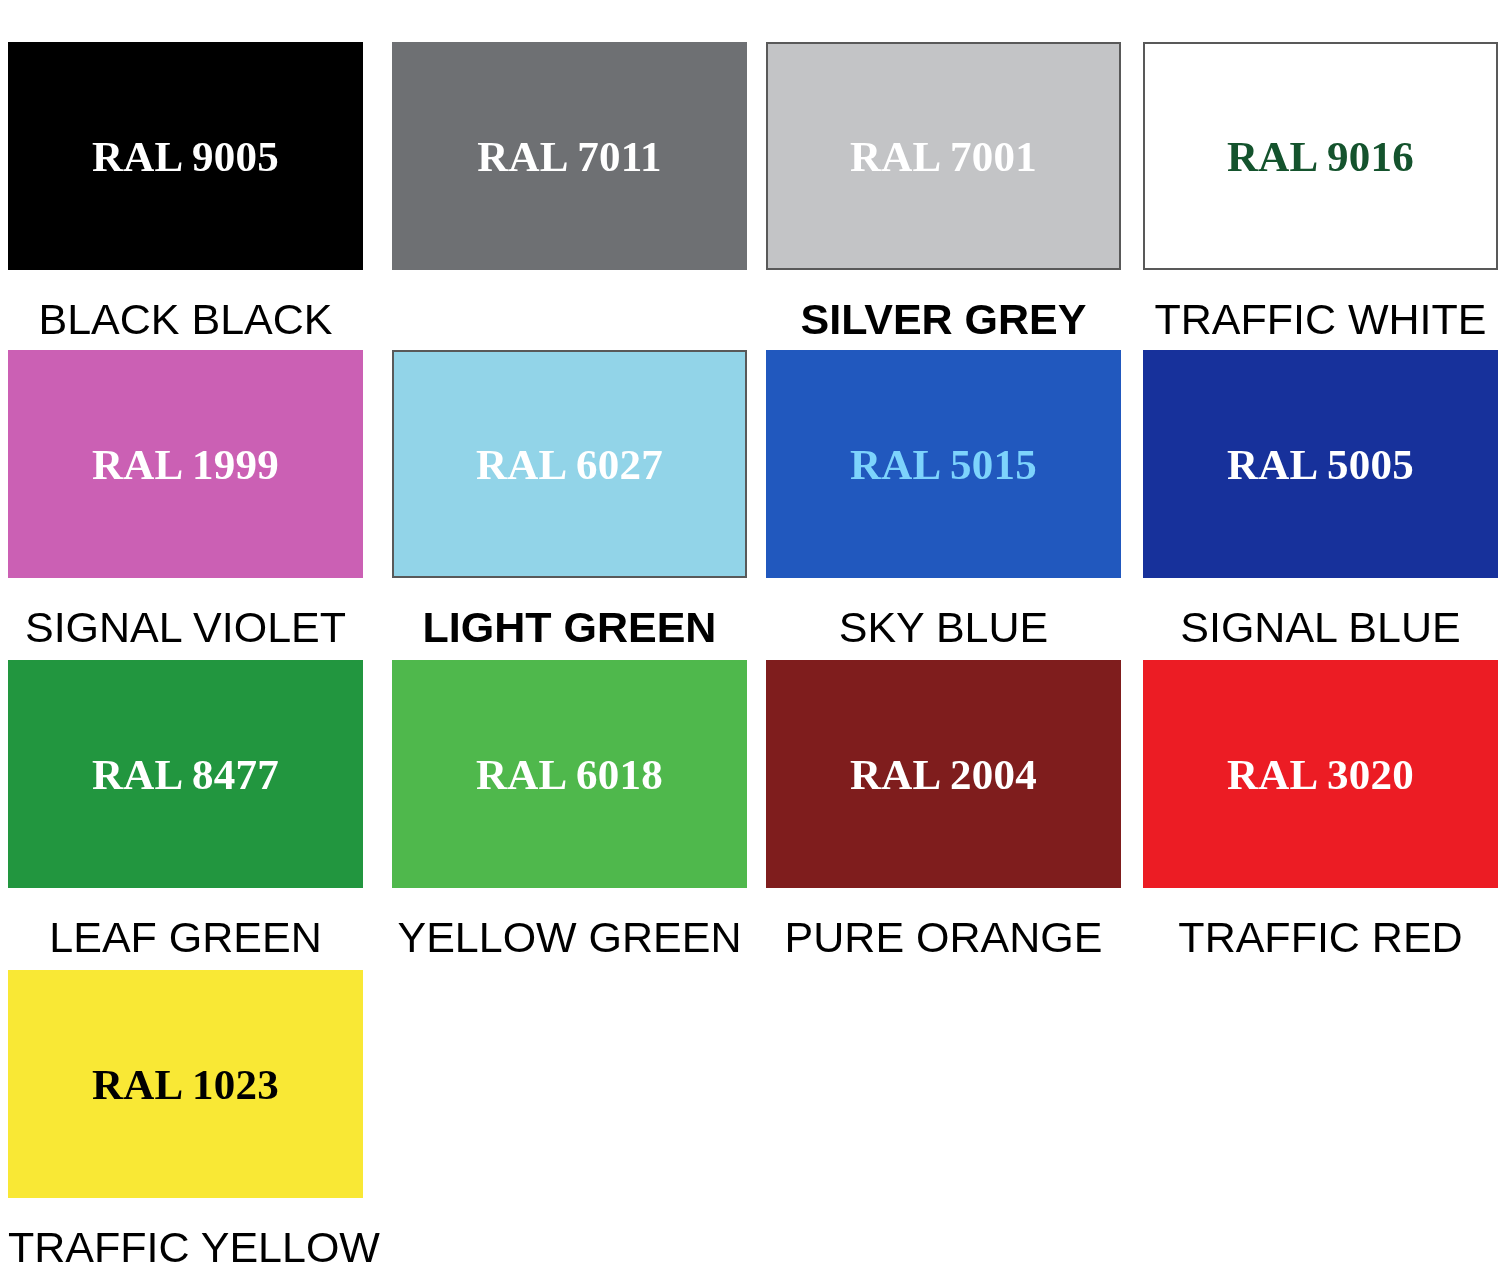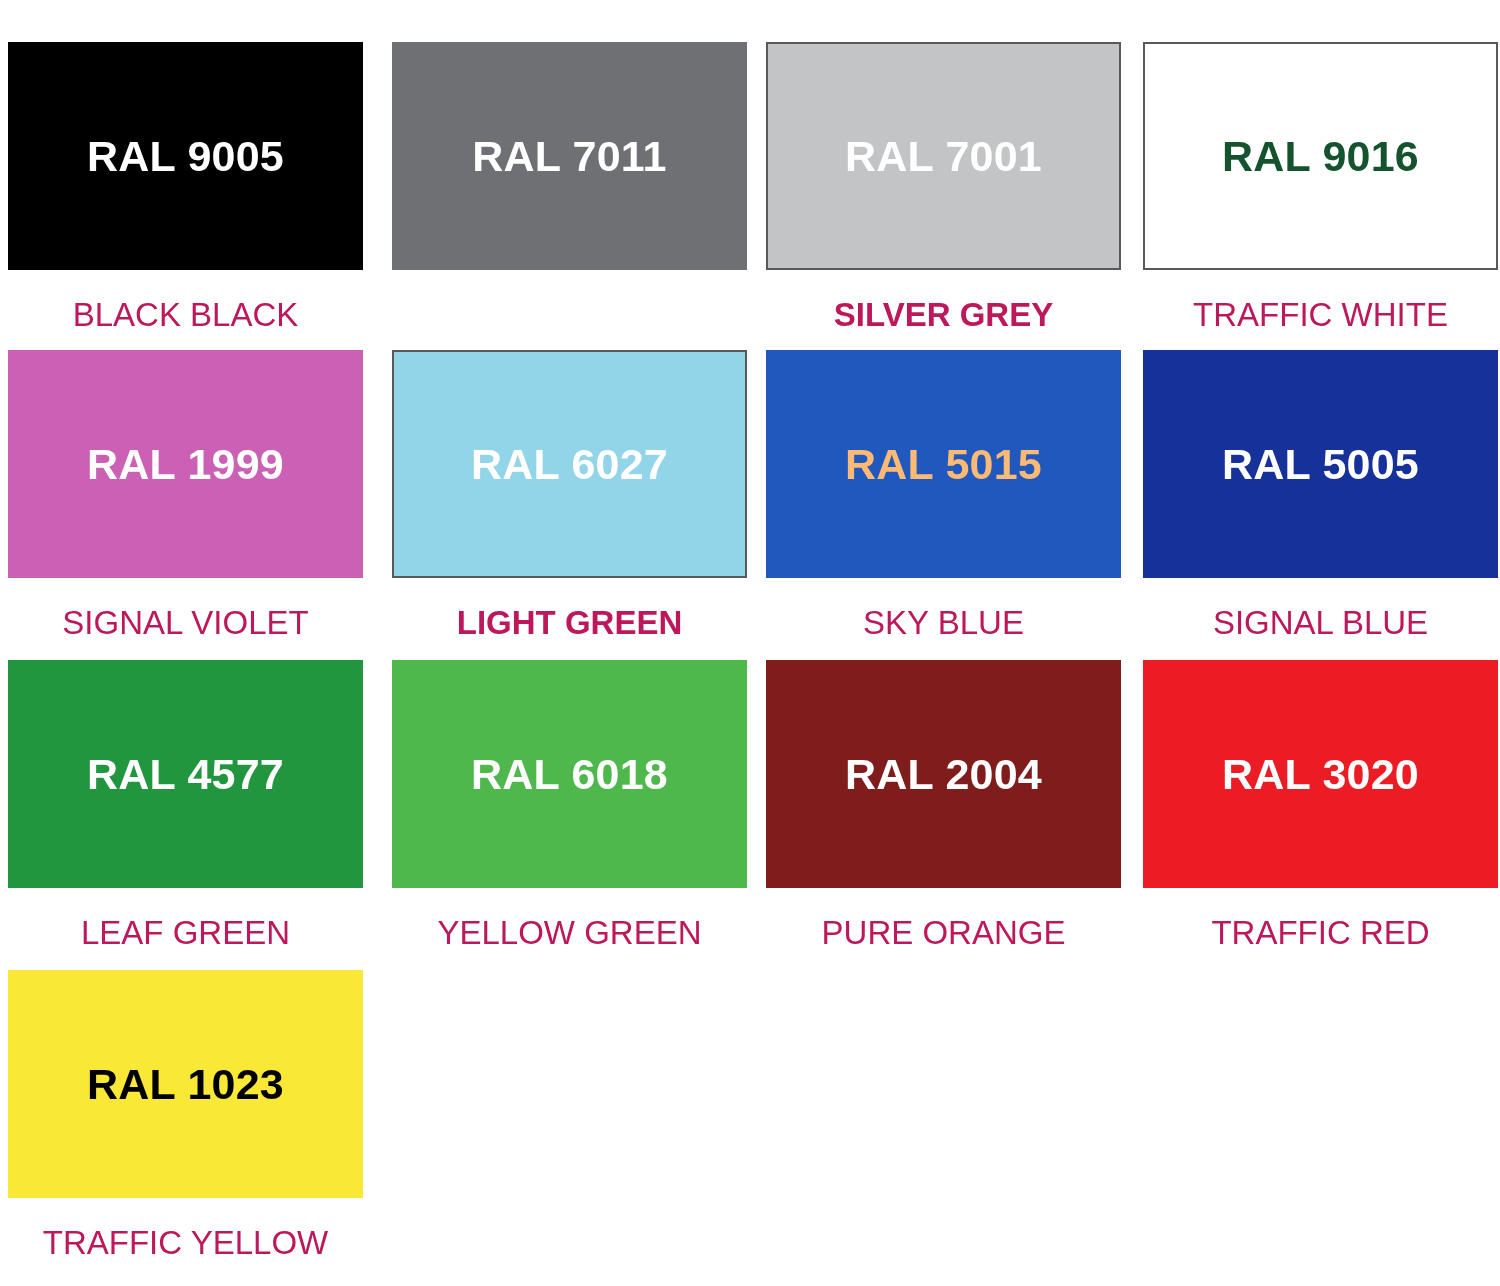--- a/index.html
+++ b/index.html
@@ -28,34 +28,35 @@
   }
 
   .swatch {
     position: relative;
     width: 100%;
     height: 228px;
     box-sizing: border-box;
     display: flex;
     align-items: center;
     justify-content: center;
+    font-family: Liberation Serif, serif;
   }
 
   .swatch-code {
     font-size: 43px;
     font-weight: bold;
     letter-spacing: 0.2px;
     line-height: 1;
     white-space: nowrap;
   }
 
   .swatch-name {
     text-align: center;
-    font-size: 33px;
-    color: #be185d;
+    font-size: 43px;
+    color: #000000;
     line-height: 1;
     white-space: nowrap;
     margin-top: 28px;
   }
 
   .swatch-name.bold {
     font-weight: bold;
   }
 
   
@@ -108,33 +109,33 @@
       <div class="swatch-name">SIGNAL VIOLET</div>
     </div>
     <div class="swatch-cell col-1 row-1">
       <div class="swatch bordered" style="background: rgb(146, 212, 232);">
         <div class="swatch-code" style="color: rgb(255, 255, 255);">RAL 6027</div>
       </div>
       <div class="swatch-name bold">LIGHT GREEN</div>
     </div>
     <div class="swatch-cell col-2 row-1">
       <div class="swatch" style="background: rgb(33, 88, 190);">
-        <div class="swatch-code" style="color: #fdba74;">RAL 5015</div>
+        <div class="swatch-code" style="color: #7dd3fc;">RAL 5015</div>
       </div>
       <div class="swatch-name">SKY BLUE</div>
     </div>
     <div class="swatch-cell col-3 row-1">
       <div class="swatch" style="background: rgb(23, 49, 155);">
         <div class="swatch-code" style="color: rgb(255, 255, 255);">RAL 5005</div>
       </div>
       <div class="swatch-name">SIGNAL BLUE</div>
     </div>
     <div class="swatch-cell col-0 row-2">
       <div class="swatch" style="background: rgb(34, 150, 63);">
-        <div class="swatch-code" style="color: rgb(255, 255, 255);">RAL 4577</div>
+        <div class="swatch-code" style="color: rgb(255, 255, 255);">RAL 8477</div>
       </div>
       <div class="swatch-name">LEAF GREEN</div>
     </div>
     <div class="swatch-cell col-1 row-2">
       <div class="swatch" style="background: rgb(79, 184, 76);">
         <div class="swatch-code" style="color: rgb(255, 255, 255);">RAL 6018</div>
       </div>
       <div class="swatch-name">YELLOW GREEN</div>
     </div>
     <div class="swatch-cell col-2 row-2">

